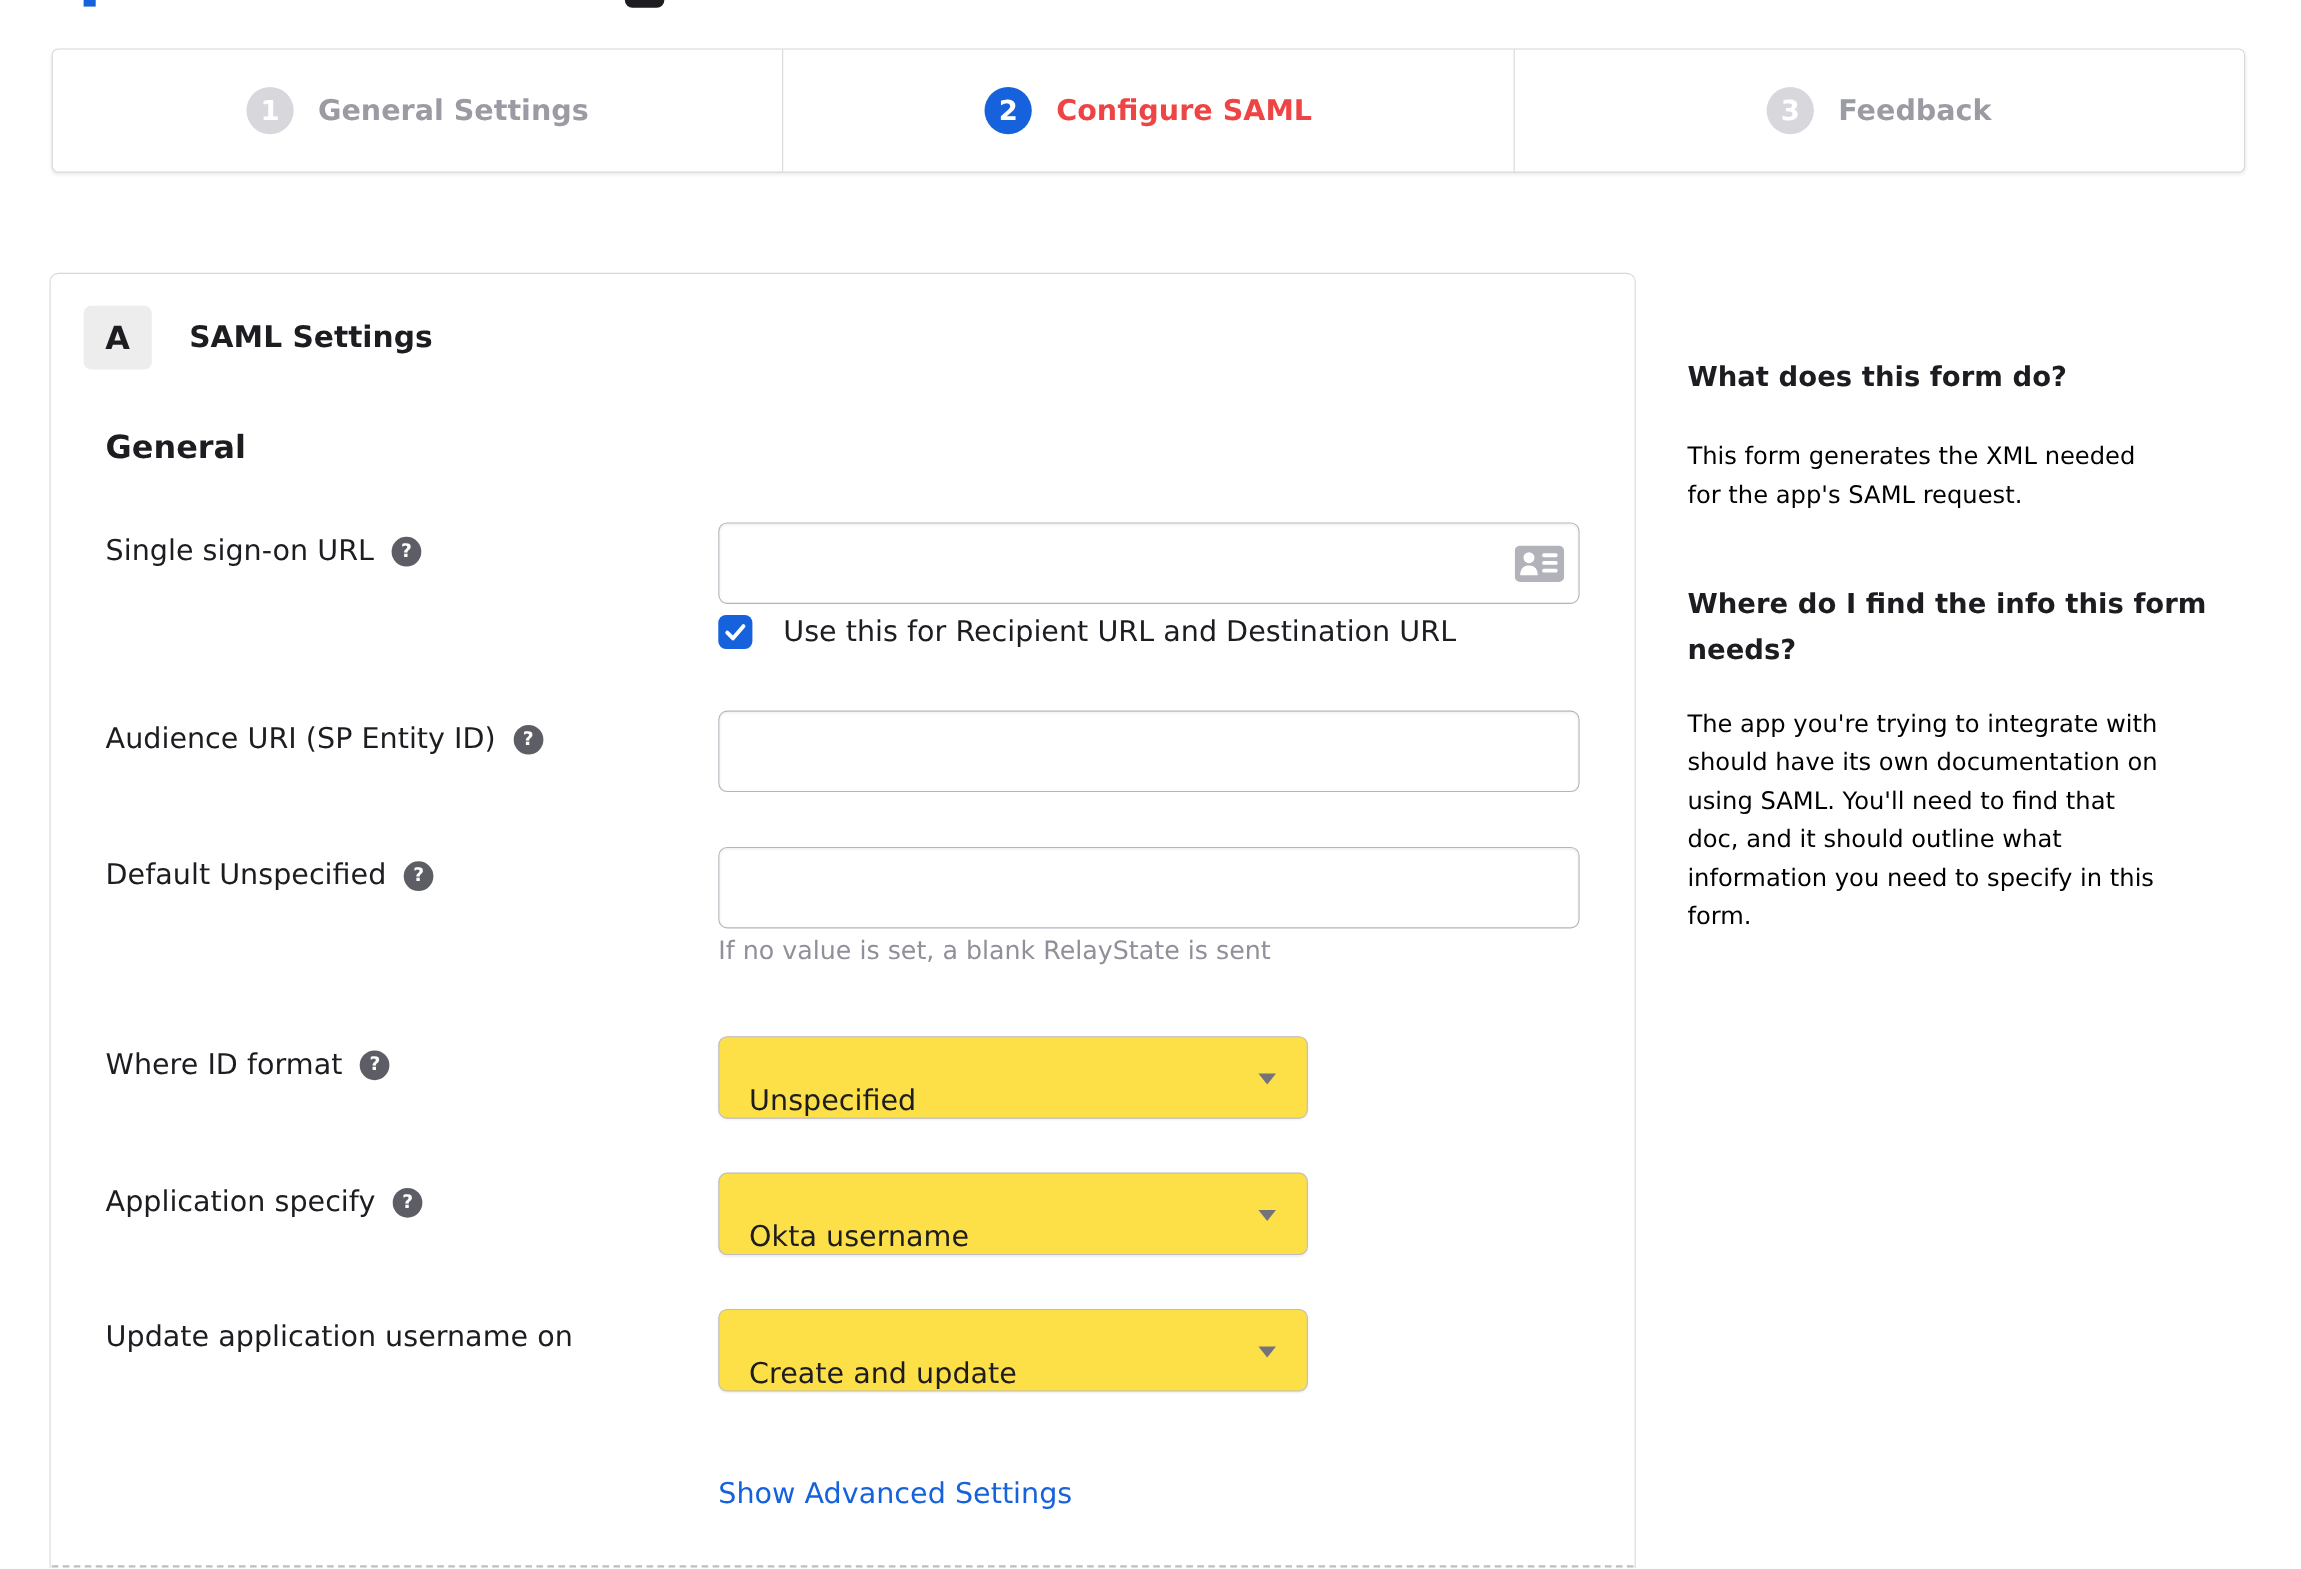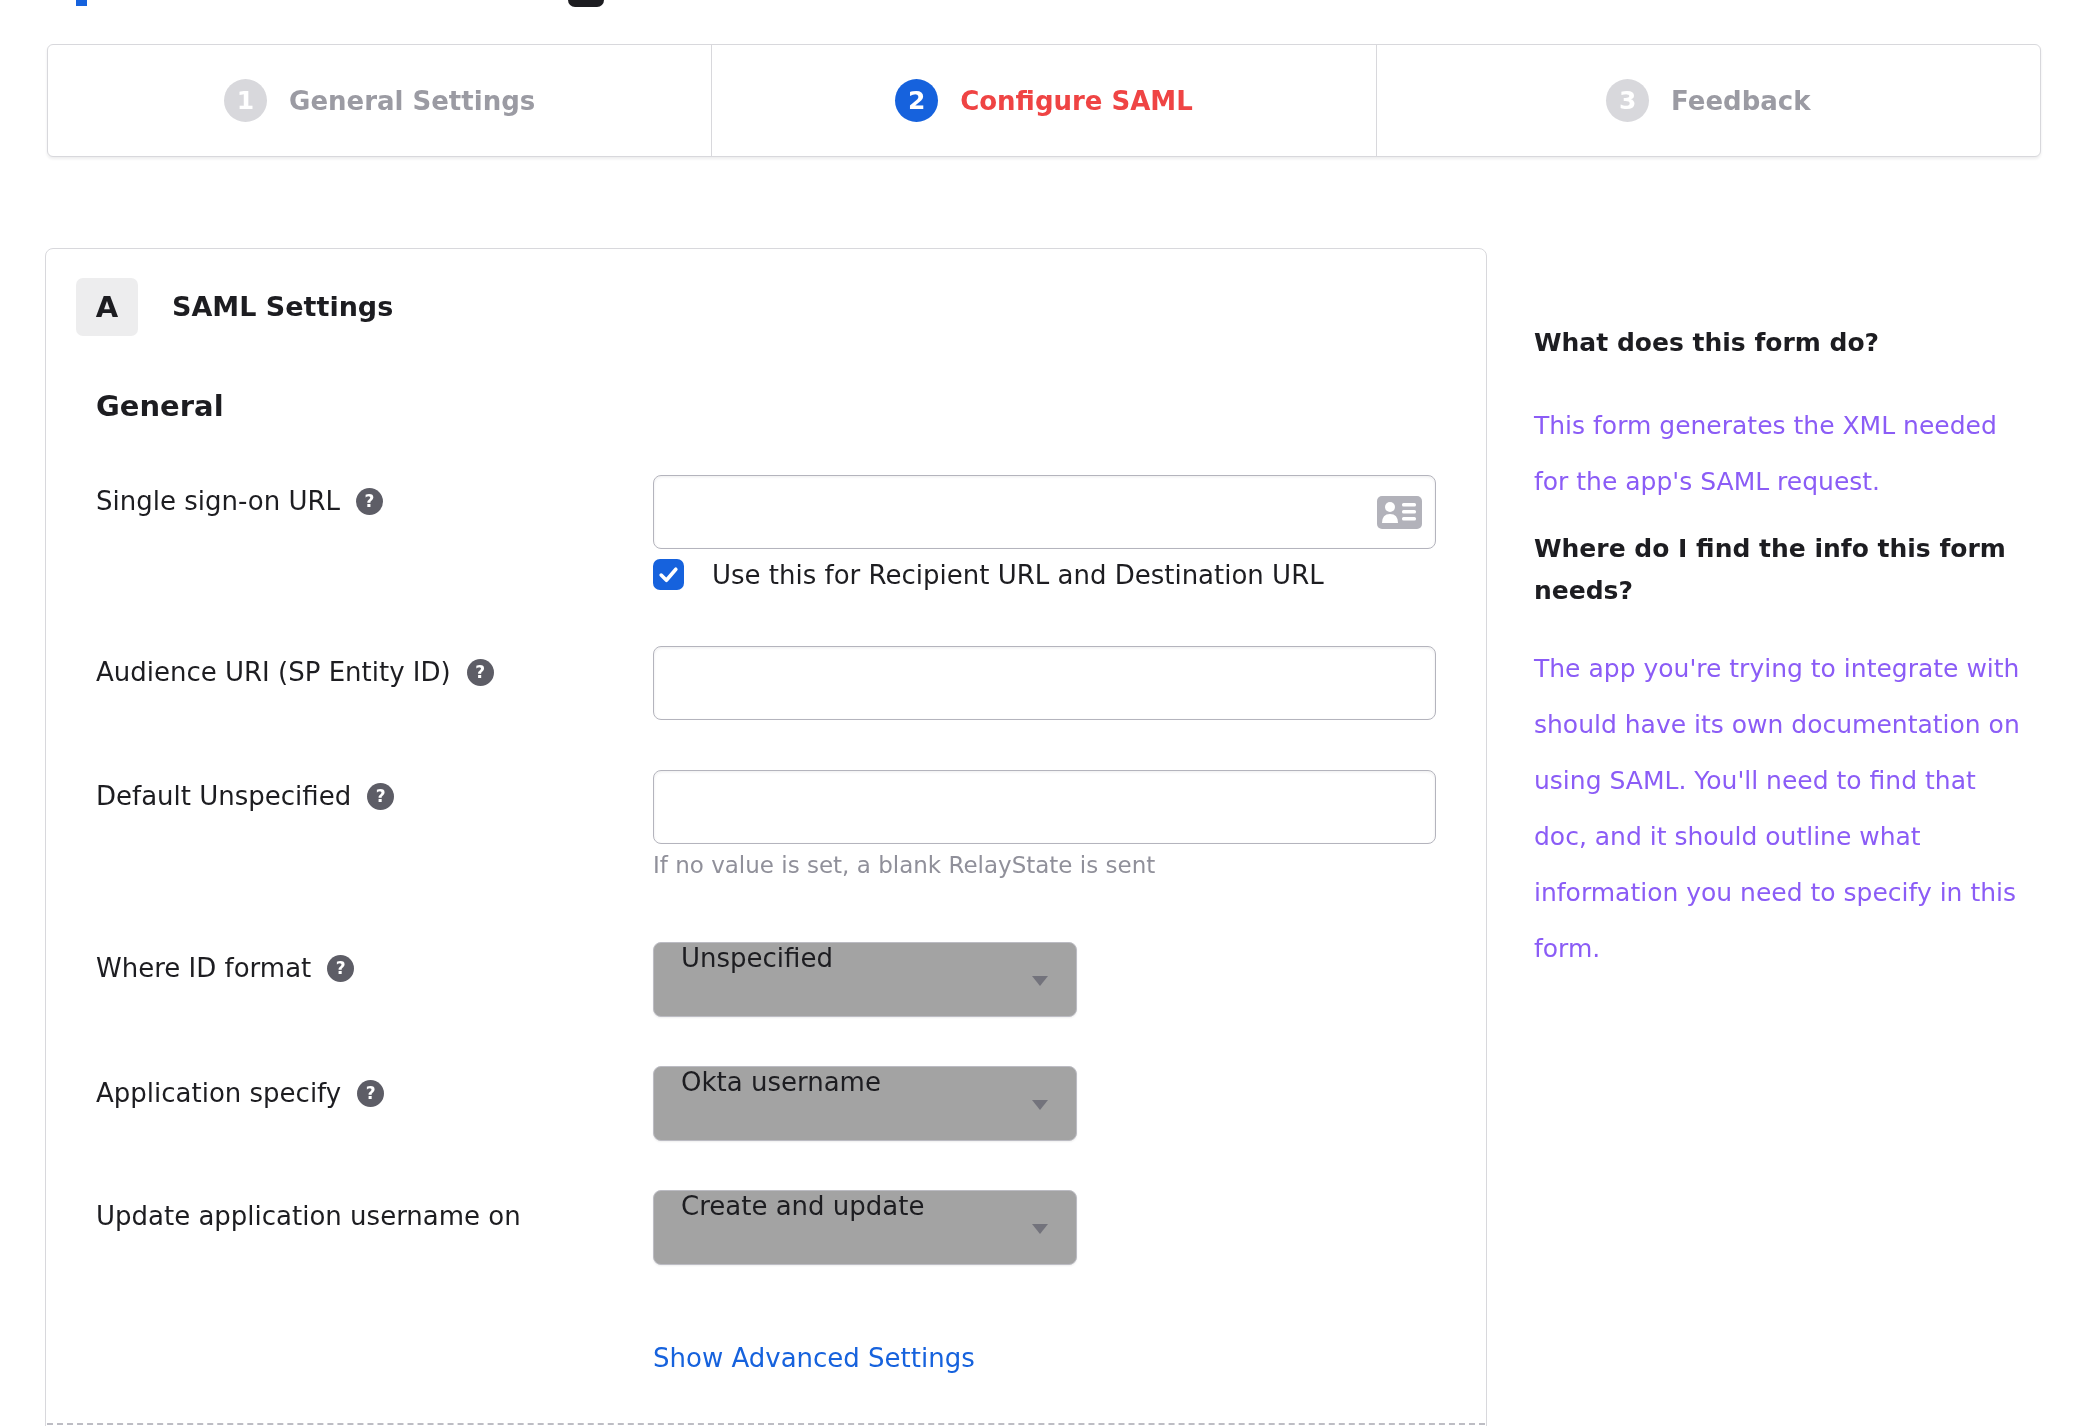--- a/index.html
+++ b/index.html
@@ -79,24 +79,24 @@
   }
   .checkbox {
     width:31px; height:31px; border-radius:7px; background:#1662dd;
     display:flex; align-items:center; justify-content:center; cursor:pointer; flex:none;
   }
   .checkbox svg { width:21px; height:21px; }
   .checkbox-label { font-size:26px; color:#1d1d21; white-space:nowrap; }
   .hint { position:absolute; left:607px; top:603px; font-size:23px; color:#90909a; white-space:nowrap; }
 
   .select {
-    position:absolute; left:607px; width:424px; height:75px;
-    border:1px solid #bcbcc3; border-radius:8px; background:#a3a3a3;
+    position:absolute; left:607px; width:536px; height:75px;
+    border:1px solid #bcbcc3; border-radius:8px; background:#fde047;
     box-shadow:0 1px 2px rgba(29,29,33,.07);
-    display:flex; align-items:flex-start;
+    display:flex; align-items:flex-end;
     font-size:26px; color:#1d1d21; padding:0 60px 0 27px;
     cursor:pointer;
   }
   .caret {
     position:absolute; right:28px; top:50%; margin-top:-4px;
     width:0; height:0;
     border-left:8px solid transparent; border-right:8px solid transparent;
     border-top:10px solid #73737c;
   }
   .advanced-link {
@@ -105,21 +105,21 @@
     cursor:pointer; white-space:nowrap;
   }
   .dashed-divider {
     position:absolute; left:1px; right:1px; top:1174px;
     border-top:2px dashed #bdbdc4;
   }
 
   
   .sidebar { position:absolute; left:1534px; top:0; width:486px; }
   .sb-h { position:absolute; font-size:25px; font-weight:bold; color:#1d1d21; line-height:42px; white-space:pre-line; }
-  .sb-p { position:absolute; font-size:25px; color:#8b5cf6; line-height:56px; white-space:pre-line; }
+  .sb-p { position:absolute; font-size:22px; color:#000000; line-height:35px; white-space:pre-line; }
   .sb-h1 { top:326px; line-height:34px; }
   .sb-p1 { top:398px; }
   .sb-h2 { top:528px; }
   .sb-p2 { top:641px; }
 </style>
 </head>
 <body>
 
 <div class="page">
 

